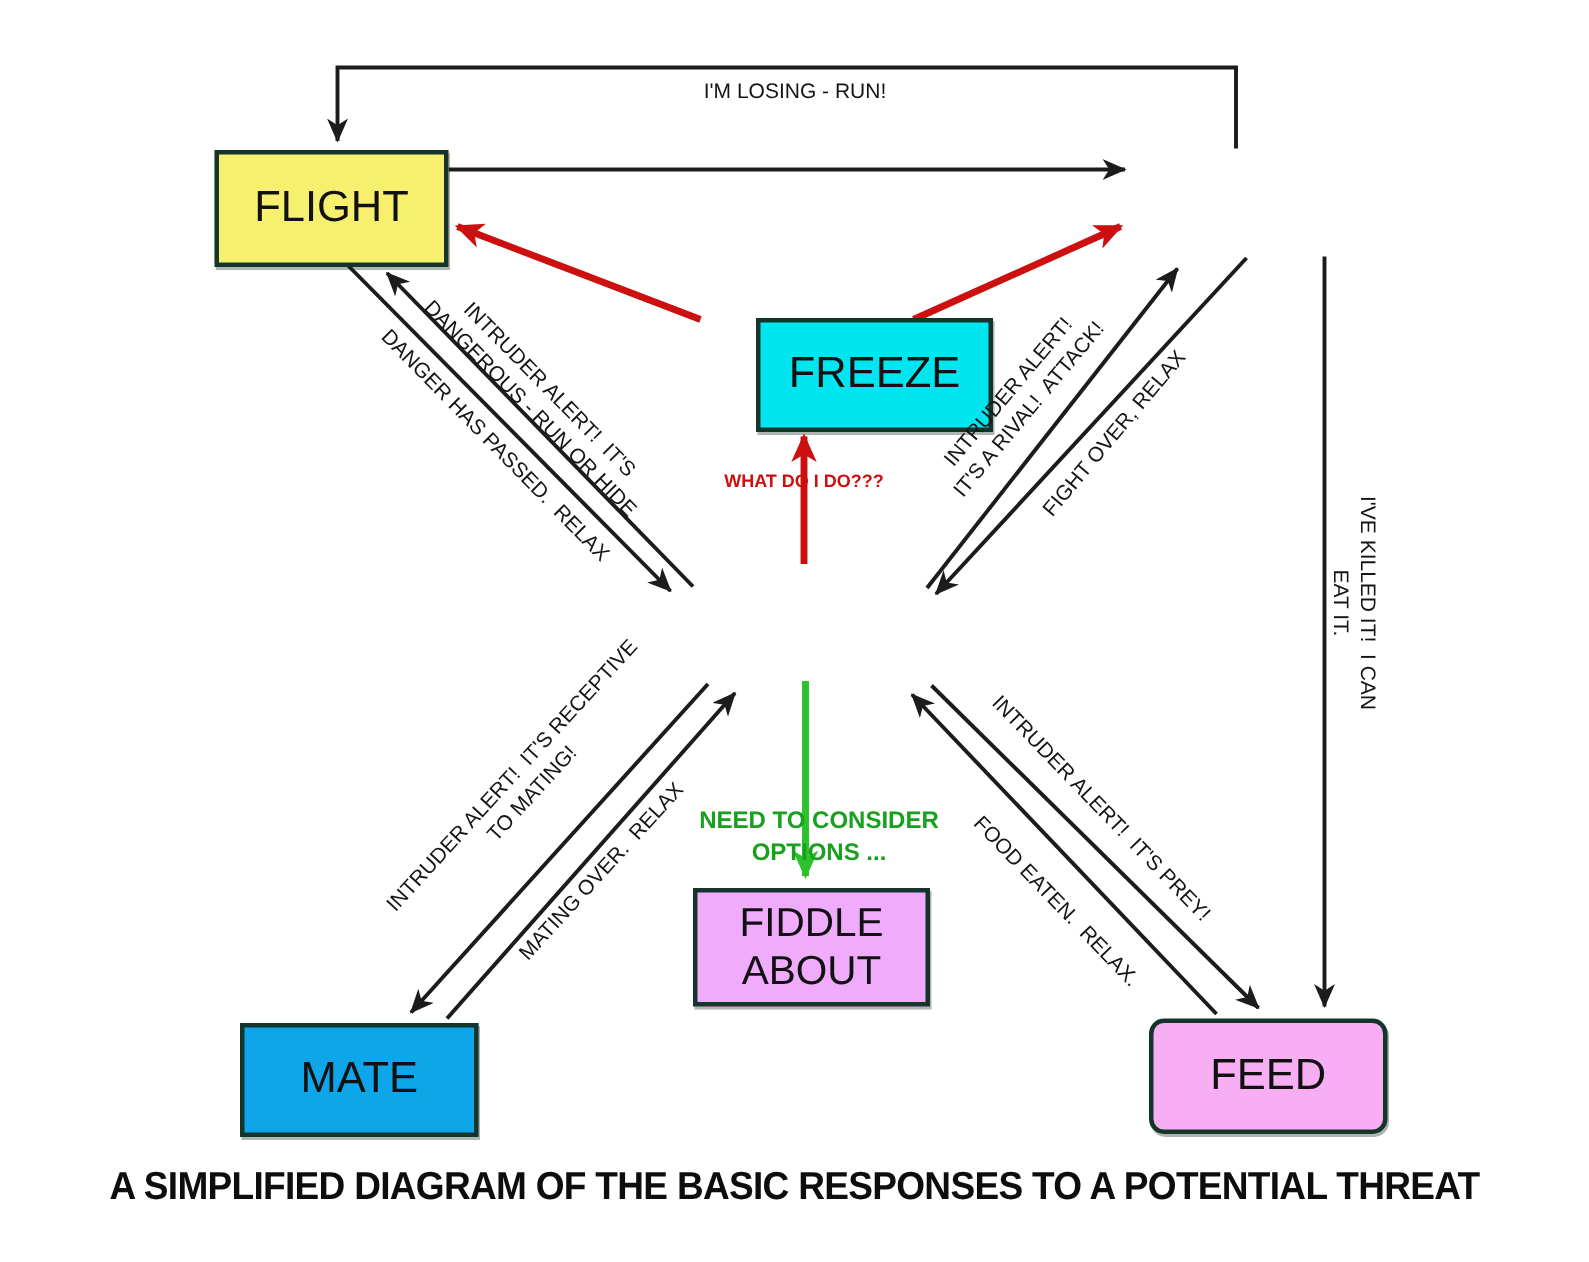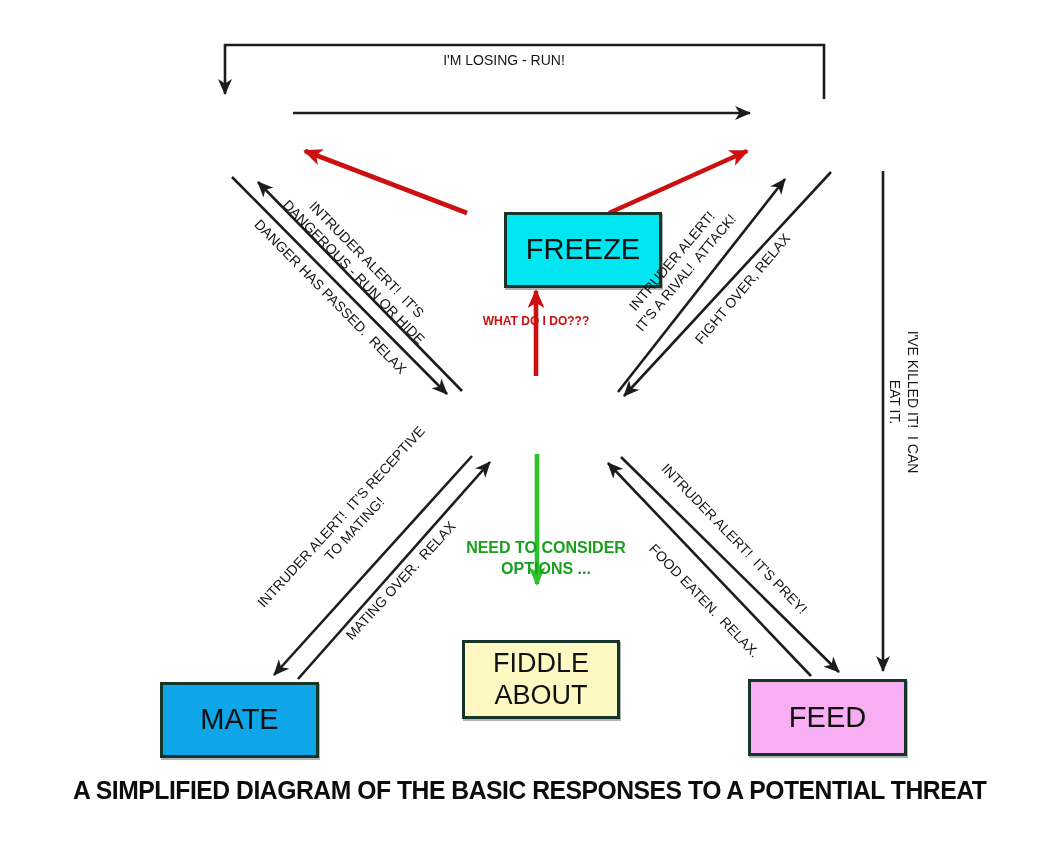--- a/index.html
+++ b/index.html
@@ -13,34 +13,34 @@
     position:absolute; display:flex; align-items:center; justify-content:center;
     border:3px solid #16352a; color:#111; font-size:29px; text-align:center;
     white-space:pre-wrap; line-height:1.15; box-shadow:1px 2px 0 rgba(20,40,35,.35);
   }
   .node-flight  { left:143px; top:100px; width:150px; height:72px; }
   .node-fight   { left:757px; top:99px;  width:156px; height:71px; }
   .node-freeze  { left:462px; top:212px; width:152px; height:70px;margin-left:42px; }
   .node-relaxed { left:460px; top:377px; width:153px; height:76px; font-size:27px; }
   .node-fiddle  { left:462px; top:592px; width:152px; height:73px; font-size:27px; }
   .node-mate    { left:160px; top:682px; width:153px; height:70px; }
-  .node-feed    { left:748px; top:679px; width:153px; height:71px; }
+  .node-feed    { left:766px; top:679px; width:153px; height:71px;border-radius:10px; }
 
   .lbl {
     position:absolute; color:#151515; font-size:14px; line-height:1.25;
     text-align:center; white-space:pre-wrap;
     transform:translate(-50%,-50%);
   }
   .rot455 { transform:translate(-50%,-50%) rotate(45.5deg); }
   .rotm50 { transform:translate(-50%,-50%) rotate(-50deg); }
   .rotm47 { transform:translate(-50%,-50%) rotate(-47.5deg); }
   .rot46  { transform:translate(-50%,-50%) rotate(46deg); }
   .rot90  { transform:translate(-50%,-50%) rotate(90deg); }
 
-  .lbl-losing        { left:504px; top:61px; }
+  .lbl-losing        { left:530px; top:61px; }
   .lbl-trapped       { left:527px; top:97px; }
   .lbl-intruder-danger { left:360px; top:266px; }
   .lbl-danger-passed { left:330px; top:297px; }
   .lbl-intruder-rival{ left:679px; top:267px; }
   .lbl-fight-over    { left:743px; top:289px; }
   .lbl-killed        { left:903px; top:402px; }
   .lbl-receptive     { left:348px; top:523px; }
   .lbl-mating-over   { left:401px; top:581px; }
   .lbl-prey          { left:734px; top:539px; }
   .lbl-food-eaten    { left:704px; top:601px; }
@@ -101,22 +101,23 @@
 
     <line x1="883" y1="171" x2="883" y2="671" stroke="#1c1c1c" stroke-width="2.6" marker-end="url(#ah-black)"></line>
 
     <line x1="467" y1="213" x2="305" y2="151" stroke="#cc0f0f" stroke-width="4.6" marker-end="url(#ah-red)"></line>
     <line x1="609" y1="213" x2="747" y2="151" stroke="#cc0f0f" stroke-width="4.6" marker-end="url(#ah-red)"></line>
     <line x1="536" y1="376" x2="536" y2="291" stroke="#cc0f0f" stroke-width="4.6" marker-end="url(#ah-red)"></line>
 
     <line x1="537" y1="454" x2="537" y2="584" stroke="#2cc22c" stroke-width="4.6" marker-end="url(#ah-green)"></line>
   </svg>
 
+  <div class="node node-flight" style="background: rgb(247, 240, 111);">FLIGHT</div>
   <div class="node node-freeze" style="background: rgb(0, 230, 240);">FREEZE</div>
-  <div class="node node-fiddle" style="background: #fef9c3; margin-top: 48px;">FIDDLE
+  <div class="node node-fiddle" style="background: #f0abfc;">FIDDLE
 ABOUT</div>
   <div class="node node-mate" style="background: #0ea5e9;">MATE</div>
   <div class="node node-feed" style="background: rgb(247, 174, 243);">FEED</div>
 
   <div class="lbl lbl-losing">I'M LOSING - RUN!</div>
   <div class="lbl lbl-intruder-danger rot455">INTRUDER ALERT!  IT'S
 DANGEROUS - RUN OR HIDE</div>
   <div class="lbl lbl-danger-passed rot455">DANGER HAS PASSED.  RELAX</div>
   <div class="lbl lbl-intruder-rival rotm50">INTRUDER ALERT!
 IT'S A RIVAL!  ATTACK!</div>

